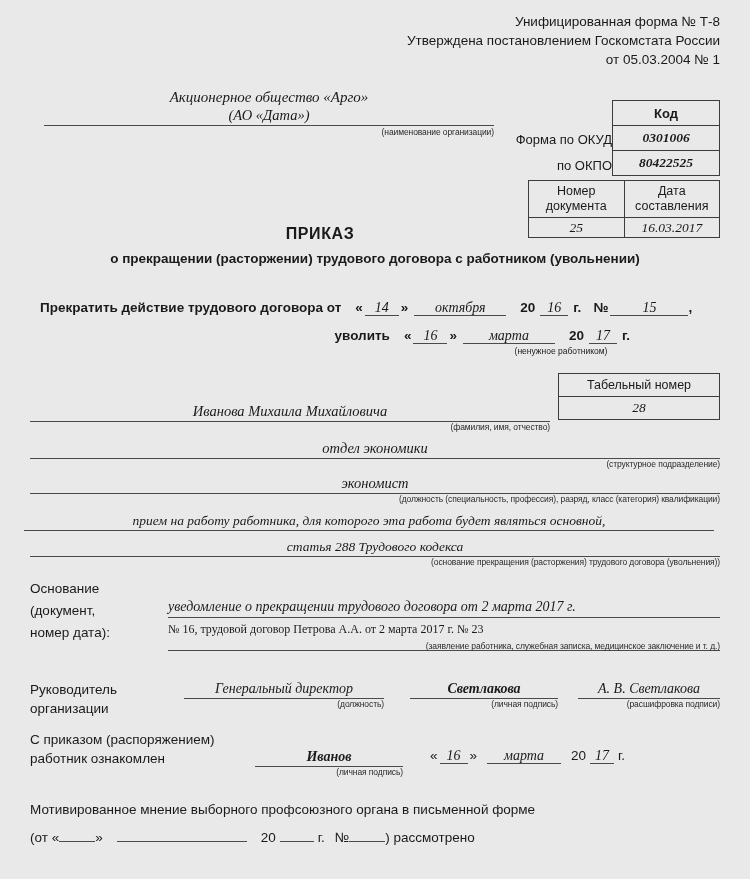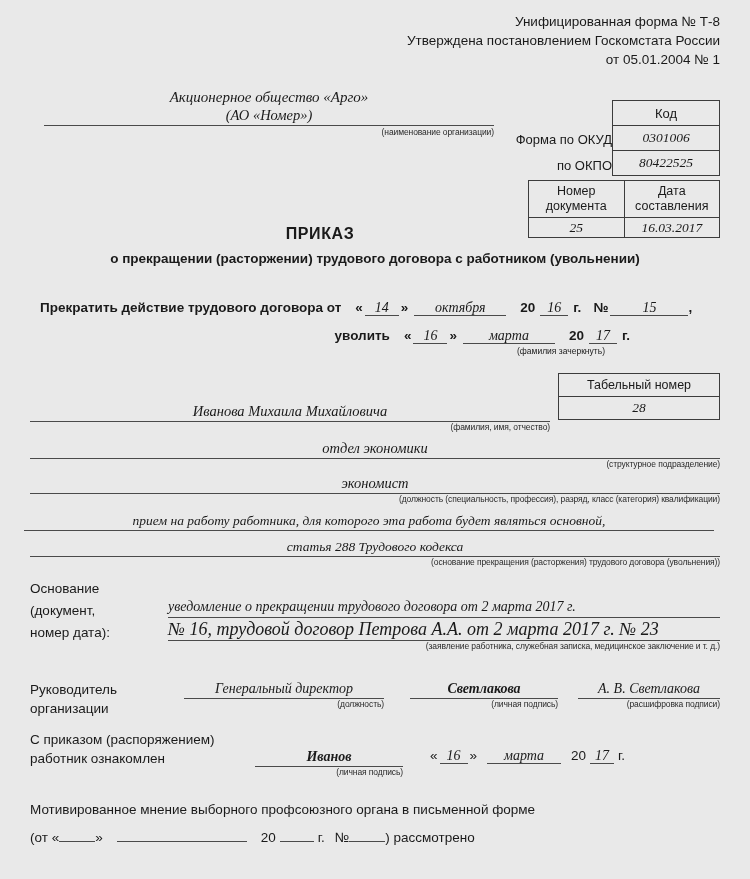--- a/index.html
+++ b/index.html
@@ -81,20 +81,21 @@
     width: 108px;
     border-collapse: collapse;
     font-size: 13px;
   }
   .code-table td {
     border: 1.3px solid #3c3c3c;
     height: 24px;
     text-align: center;
     padding: 0 16px;
     background: #e9e9e9;
+    font-weight: bold;
   }
   .code-table td.val {
     font-style: italic;
     font-family: "Liberation Serif", serif;
     font-size: 13.5px;
   }
 
   
   .doc-table {
     position: absolute;
@@ -248,26 +249,25 @@
     font-size: 14px;
     line-height: 18px;
     border-bottom: 1.3px solid #4a4a4a;
     padding-bottom: 1px;
   }
   .basis-l2 {
     position: absolute;
     left: 168px;
     top: 620px;
     width: 552px;
-    font-style: italic;
-    font-family: "Liberation Serif", serif;
-    font-size: 18px;
+    font-family: "Liberation Serif", serif;
+    font-size: 12px;
     line-height: 18px;
     border-bottom: 1.3px solid #4a4a4a;
-    padding-bottom: 2px;
+    padding-bottom: 12px;
   }
   .basis-cap {
     position: absolute;
     left: 168px;
     top: 641px;
     width: 552px;
   }
 
   
   .sig-label {
@@ -321,26 +321,26 @@
   }
 </style>
 </head>
 <body>
 
 <div class="page">
 
   <div class="hdr">
     <div>Унифицированная форма № Т-8</div>
     <div>Утверждена постановлением Госкомстата России</div>
-    <div>от 05.01.2004 № 1</div>
+    <div>от 05.03.2004 № 1</div>
   </div>
 
   <div class="org-wrap">
     <div class="org-name1">Акционерное общество «Арго»</div>
-    <div class="org-name2">(АО «Номер»)</div>
+    <div class="org-name2">(АО «Дата»)</div>
     <div class="caption org-cap">(наименование организации)</div>
   </div>
 
   <div class="code-labels">
     <div>Форма по ОКУД</div>
     <div>по ОКПО</div>
   </div>
 
   <table class="code-table">
     <tbody>
@@ -402,21 +402,21 @@
     <span>«</span>
     <span class="fill" style="width:34px;margin:0 2px">16</span>
     <span>»</span>
     <span class="fill" style="width:92px;margin-left:6px">марта</span>
     <span style="width:14px"></span>
     <span>20</span>
     <span class="fill" style="width:28px;margin:0 5px">17</span>
     <span>г.</span>
     <span style="width:90px"></span>
   </div>
-  <div class="note-strike">(фамилия зачеркнуть)</div>
+  <div class="note-strike">(ненужное работником)</div>
 
   <table class="tab-table">
     <tbody>
         <tr>
       <td>Табельный номер</td>
     </tr>
     <tr>
       <td class="val">28</td>
     </tr>
   </tbody>

